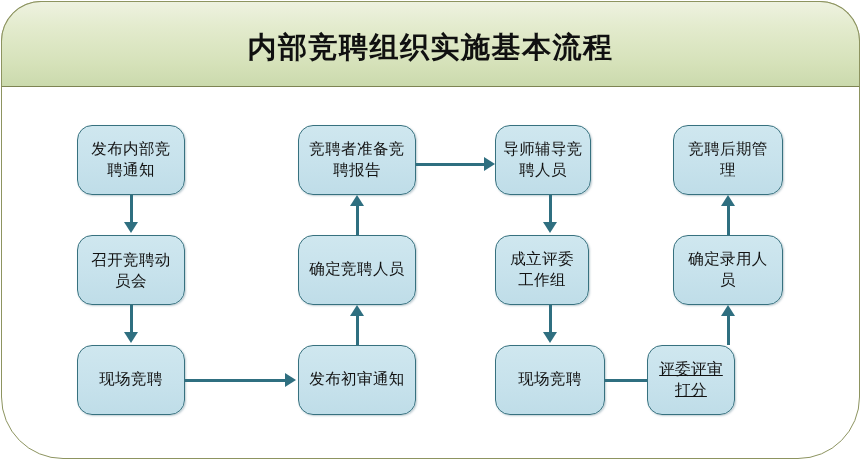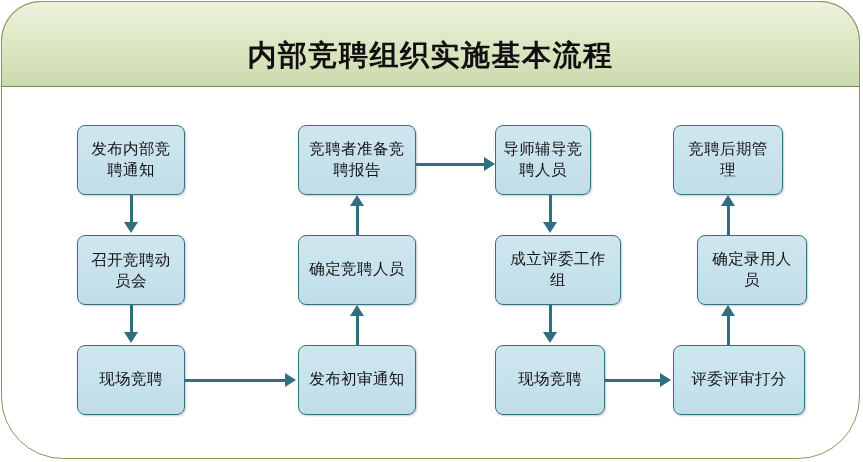--- a/index.html
+++ b/index.html
@@ -42,42 +42,42 @@
     box-sizing: border-box;
     border: 1px solid #8d9460;
     border-bottom: 1px solid #7d8452;
     border-radius: 40px 40px 0 0;
     background: linear-gradient(to bottom, #eef2e0 0%, #e3ebcd 30%, #d6e2ba 72%, #cbdaad 100%);
     overflow: hidden;
   }
   .header-title {
     position: absolute;
     left: 0;
-    top: 8px;
+    top: 0;
     width: 100%;
     height: 86px;
     display: flex;
     align-items: center;
     justify-content: center;
     font-size: 29px;
     font-weight: bold;
     color: #101010;
     letter-spacing: 1.5px;
     line-height: 1;
     padding-top: 4px;
     box-sizing: border-box;
   }
 
   
   .node {
     position: absolute;
     box-sizing: border-box;
     background: linear-gradient(to bottom, #cfe7ef 0%, #c7e2ec 55%, #bfdde8 100%);
     border: 1px solid #37717f;
-    border-radius: 8px;
+    border-radius: 15px;
     box-shadow: 1px 1px 2px rgba(70,110,125,0.35);
     display: flex;
     align-items: center;
     justify-content: center;
     text-align: center;
     color: #121212;
     font-size: 15.5px;
     line-height: 1.38;
     padding: 2px 7px;
     letter-spacing: 0.4px;
@@ -166,45 +166,45 @@
   <div class="conn h" style="left:416px; top:162.5px; width:71px;"></div>
   <div class="arrowhead right" style="left:484px; top:157px;"></div>
 
   <div class="node" style="left:495px; top:125px; width:96px; height:70px;">
     <span>导师辅导竞聘人员</span>
   </div>
 
   <div class="conn v" style="left:548.5px; top:195px; height:27px;"></div>
   <div class="arrowhead down" style="left:543px; top:222px;"></div>
 
-  <div class="node" style="left:495px; top:235px; width:126px; height:70px;">
+  <div class="node" style="left:495px; top:235px; width:94px; height:70px;">
     <span>成立评委工作组</span>
   </div>
 
   <div class="conn v" style="left:548.5px; top:305px; height:27px;"></div>
   <div class="arrowhead down" style="left:543px; top:332px;"></div>
 
   <div class="node" style="left:495px; top:345px; width:110px; height:70px;">
     <span>现场竞聘</span>
   </div>
 
   <div class="conn h" style="left:605px; top:378.5px; width:57px;"></div>
   <div class="arrowhead right" style="left:660px; top:373px;"></div>
 
   <div class="node" style="left:673px; top:125px; width:110px; height:70px;">
     <span>竞聘后期管理</span>
   </div>
 
   <div class="conn v" style="left:726.5px; top:206px; height:29px;"></div>
   <div class="arrowhead up" style="left:721px; top:195px;"></div>
 
-  <div class="node" style="left:673px; top:235px; width:110px; height:70px;margin-left:24px;">
+  <div class="node" style="left:673px; top:235px; width:110px; height:70px;">
     <span>确定录用人员</span>
   </div>
 
   <div class="conn v" style="left:726.5px; top:316px; height:29px;"></div>
   <div class="arrowhead up" style="left:721px; top:305px;"></div>
 
-  <div class="node" style="left:673px; top:345px; width:132px; height:70px;">
+  <div class="node" style="left:647px; top:345px; width:88px; height:70px;text-decoration:underline;">
     <span>评委评审打分</span>
   </div>
 
 </div>
 
 </body></html>

